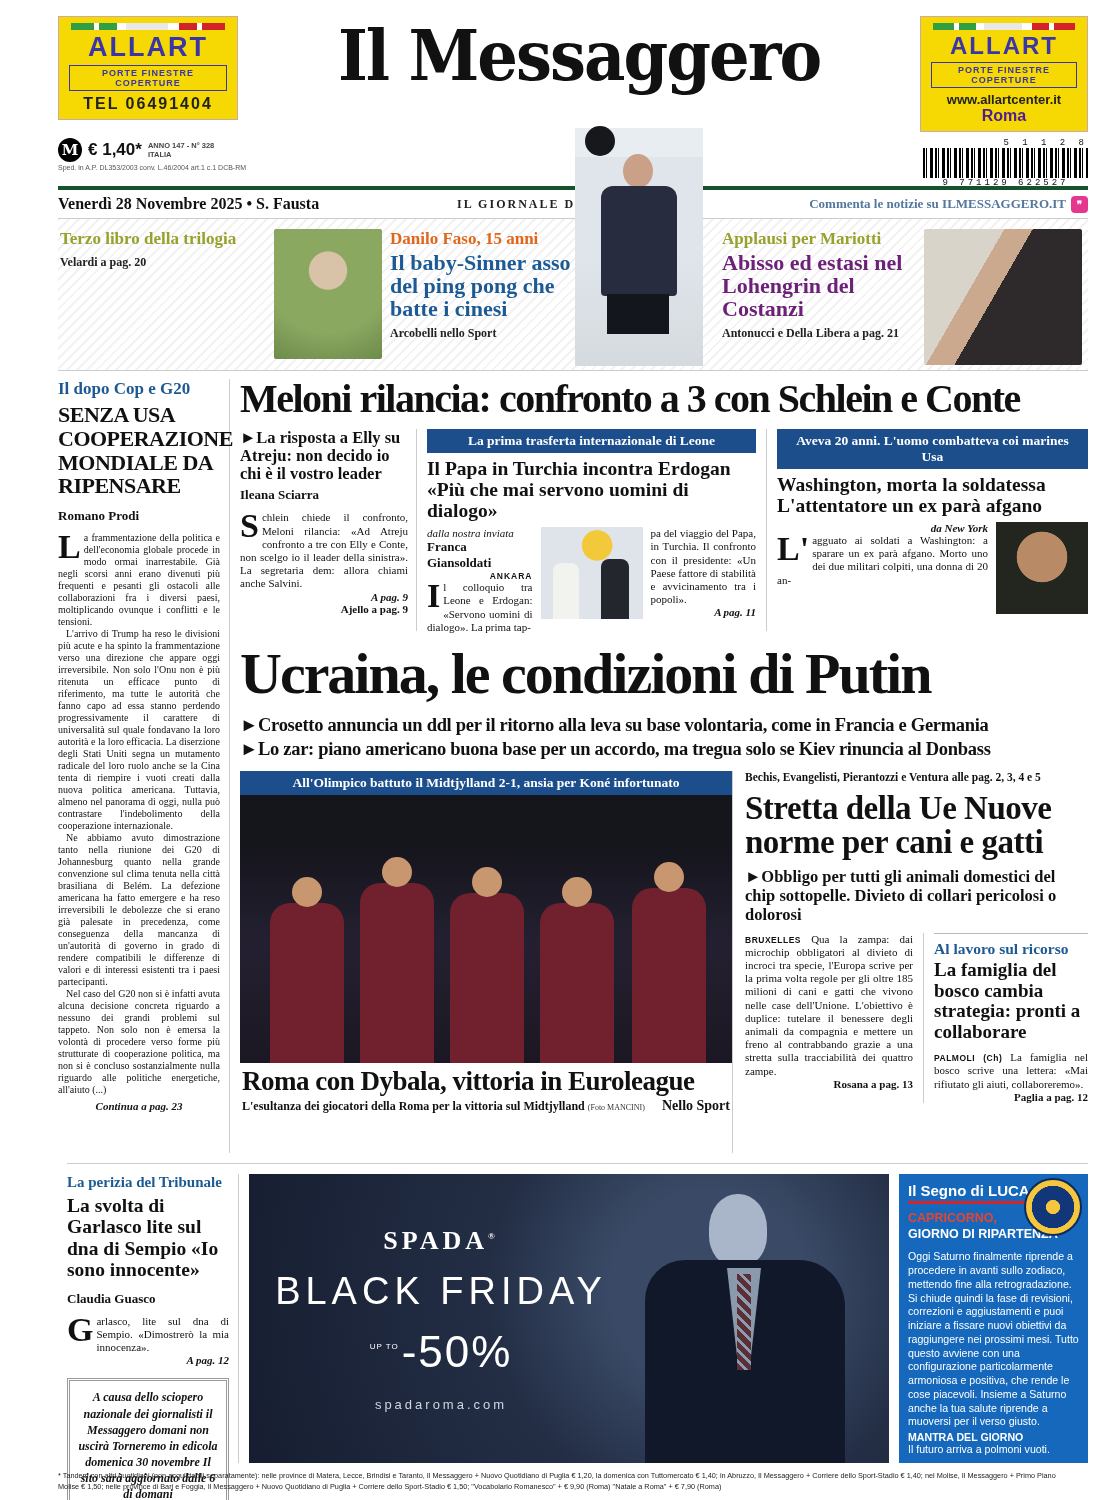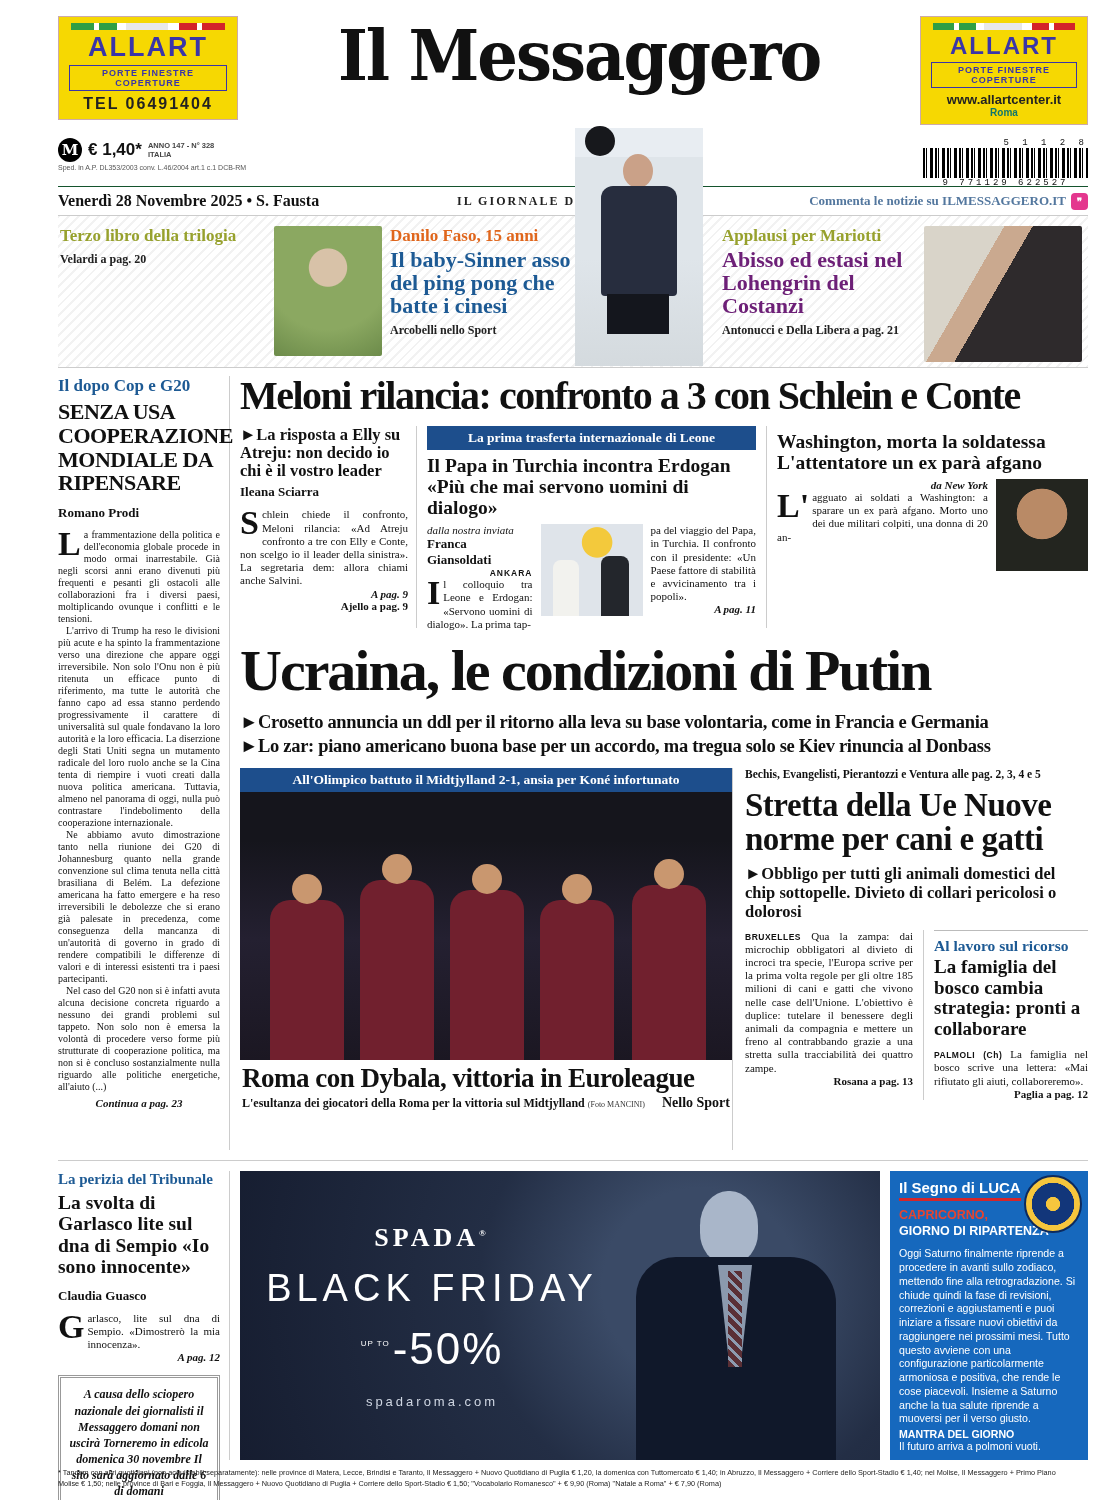--- a/index.html
+++ b/index.html
@@ -8,40 +8,40 @@
           padding:16px 24px 0 58px; overflow:hidden; color:#111; }
 
   
   .topbar { display:flex; align-items:flex-start; height:120px; }
   .yellow-ad { background:#f6d802; border:1px solid #caa; padding:4px 8px 6px; text-align:center; }
   .flagstrip { height:7px; margin:2px 4px 4px; background:linear-gradient(90deg,#2f9e45 0 15%,#fff 15% 18%,#2f9e45 18% 30%,#fff 30% 36%,#e8e8e8 36% 63%,#fff 63% 70%,#d3232a 70% 82%,#fff 82% 85%,#d3232a 85% 100%); }
   .allart-brand { font-family:"Liberation Sans",sans-serif; font-weight:900; color:#3a35a8; font-size:27px; letter-spacing:2px; line-height:1; }
   .allart-products { font-family:"Liberation Sans",sans-serif; font-weight:700; color:#3a35a8; font-size:9px; border:1px solid #3a35a8; padding:2px 3px; margin:4px 2px; letter-spacing:1px; }
   .allart-tel { font-family:"Liberation Sans",sans-serif; font-weight:700; color:#222; font-size:16px; letter-spacing:2px; margin-top:3px; }
   .allart-site { font-family:"Liberation Sans",sans-serif; font-weight:700; color:#222; font-size:13px; margin-top:3px; }
-  .allart-city { font-family:"Liberation Sans",sans-serif; font-weight:700; color:#0f766e; font-size:10px; }
+  .allart-city { font-family:"Liberation Sans",sans-serif; font-weight:700; color:#4c1d95; font-size:16px; }
   .ad-left { width:180px; }
   .ad-right { width:168px; }
   .ad-right .allart-brand { font-size:24px; }
   .masthead { flex:1; text-align:center; font-family:"DejaVu Serif",serif; font-weight:900; font-size:64px; line-height:1.05; letter-spacing:-2px; transform:scaleY(1.08); margin-top:6px; }
 
   
   .edrow { display:flex; justify-content:space-between; align-items:flex-start; height:48px; margin-top:2px; }
   .pricebox { display:flex; align-items:center; gap:6px; }
   .mlogo { width:24px; height:24px; border-radius:50%; background:#000; color:#fff; font-family:"DejaVu Serif",serif; font-weight:900; font-size:15px; display:flex; align-items:center; justify-content:center; }
   .price { font-family:"Liberation Sans",sans-serif; font-weight:800; font-size:17px; }
   .anno { font-family:"Liberation Sans",sans-serif; font-size:7.5px; color:#444; line-height:1.2; font-weight:700; }
   .sped { font-family:"Liberation Sans",sans-serif; font-size:7px; color:#555; margin-top:2px; }
   .barcode { text-align:center; width:165px; }
   .bc-top { font-family:"Liberation Mono",monospace; font-size:9px; letter-spacing:4px; text-align:right; }
   .bars { height:30px; background:repeating-linear-gradient(90deg,#000 0 2px,#fff 2px 3px,#000 3px 4px,#fff 4px 7px,#000 7px 10px,#fff 10px 12px); }
   .bc-bottom { font-family:"Liberation Mono",monospace; font-size:9px; letter-spacing:3px; }
 
   
-  .dateline { border-top:1px solid #14532d; border-bottom:1px solid #ccc; display:flex; justify-content:space-between; align-items:center; padding:5px 0; }
+  .dateline { border-top:4px solid #14532d; border-bottom:1px solid #ccc; display:flex; justify-content:space-between; align-items:center; padding:5px 0; }
   .date { font-weight:700; font-size:16px; }
   .tagline { font-size:12px; letter-spacing:2px; font-weight:700; color:#222; }
   .comment { font-size:13px; font-weight:700; color:#53779e; display:flex; align-items:center; gap:5px; }
   .quote-badge { width:17px; height:17px; border-radius:4px; background:#e4378e; color:#fff; font-size:10px; display:inline-flex; align-items:center; justify-content:center; }
 
   
   .teasers { display:flex; height:152px; background:repeating-linear-gradient(135deg,#f2f2f2 0 2px,#fff 2px 7px); border-bottom:1px solid #ccc; }
   .teaser { display:flex; padding:10px 6px 8px 2px; }
   .t1 { width:330px; }
   .t2 { width:332px; }
@@ -116,21 +116,21 @@
   .ue-bullet { font-size:16.5px; font-weight:700; line-height:1.15; margin-bottom:8px; }
   .ue-inner { display:flex; gap:10px; }
   .ue-body { width:168px; }
   .sans-dl { font-family:"Liberation Sans",sans-serif; font-weight:700; font-size:8.5px; letter-spacing:0.5px; }
   .boscobox { flex:1; border-left:1px solid #ccc; padding-left:10px; }
   .bosco-rule { border-top:1px solid #bbb; margin-bottom:6px; }
   .kicker-bosco { color:#1d5a94; font-weight:700; font-size:15.5px; margin-bottom:2px; }
   .h-bosco { font-size:19px; font-weight:700; line-height:1.1; margin-bottom:8px; }
 
   
-  .bottomrow { display:flex; border-top:1px solid #ccc; margin-top:10px; padding-top:10px; height:300px; }
+  .bottomrow { display:flex; border-top:1px solid #ccc; margin-top:10px; padding-top:10px; height:300px;margin-left:9px; }
   .garlasco { width:172px; padding-right:9px; border-right:1px solid #ccc; }
   .h-garlasco { font-size:19.5px; font-weight:700; line-height:1.1; margin:4px 0 10px; }
   .strikebox { border:3px double #999; margin-top:12px; padding:8px 6px; font-style:italic; font-weight:700; font-size:12px; text-align:center; line-height:1.35; }
 
   .spada { width:640px; margin-left:10px; background:radial-gradient(circle at 72% 40%,#3a4a66 0 20%,#232e45 45%,#161d30 100%); color:#fff; position:relative; overflow:hidden; }
   .spada-inner { position:absolute; left:0; top:0; width:60%; height:100%; display:flex; flex-direction:column; align-items:center; justify-content:center; gap:14px; }
   .spada-brand { font-size:26px; font-weight:700; letter-spacing:4px; }
   .spada-brand sup { font-size:9px; }
   .spada-title { font-family:"Liberation Sans",sans-serif; font-weight:300; font-size:38px; letter-spacing:5px; }
   .spada-disc { font-family:"Liberation Sans",sans-serif; font-weight:400; font-size:44px; letter-spacing:2px; }
@@ -285,20 +285,21 @@
             <div class="icol">
               <div class="bodytext" style="font-size:11px;">
                   <p>pa del viaggio del Papa, in Turchia. Il confronto con il presidente: «Un Paese fattore di stabilità e avvicinamento tra i popoli».</p>
                 </div>
               <div class="pageline">A pag. 11</div>
             </div>
           </div>
         </div>
 
         <div class="colC">
+          <span class="bluelabel">Aveva 20 anni. L'uomo combatteva coi marines Usa</span>
           <div class="art-head">Washington, morta la soldatessa L'attentatore un ex parà afgano</div>
           <div class="innercols">
             <div class="icol">
               <div class="byline-pre" style="text-align:right;font-weight:700;">da New York</div>
               <div class="bodytext" style="font-size:11px;">
                   <p class="dc">L'agguato ai soldati a Washington: a sparare un ex parà afgano. Morto uno dei due militari colpiti, una donna di 20 an-</p>
                 </div>
             </div>
             <div class="photo-afgano"></div>
           </div>

